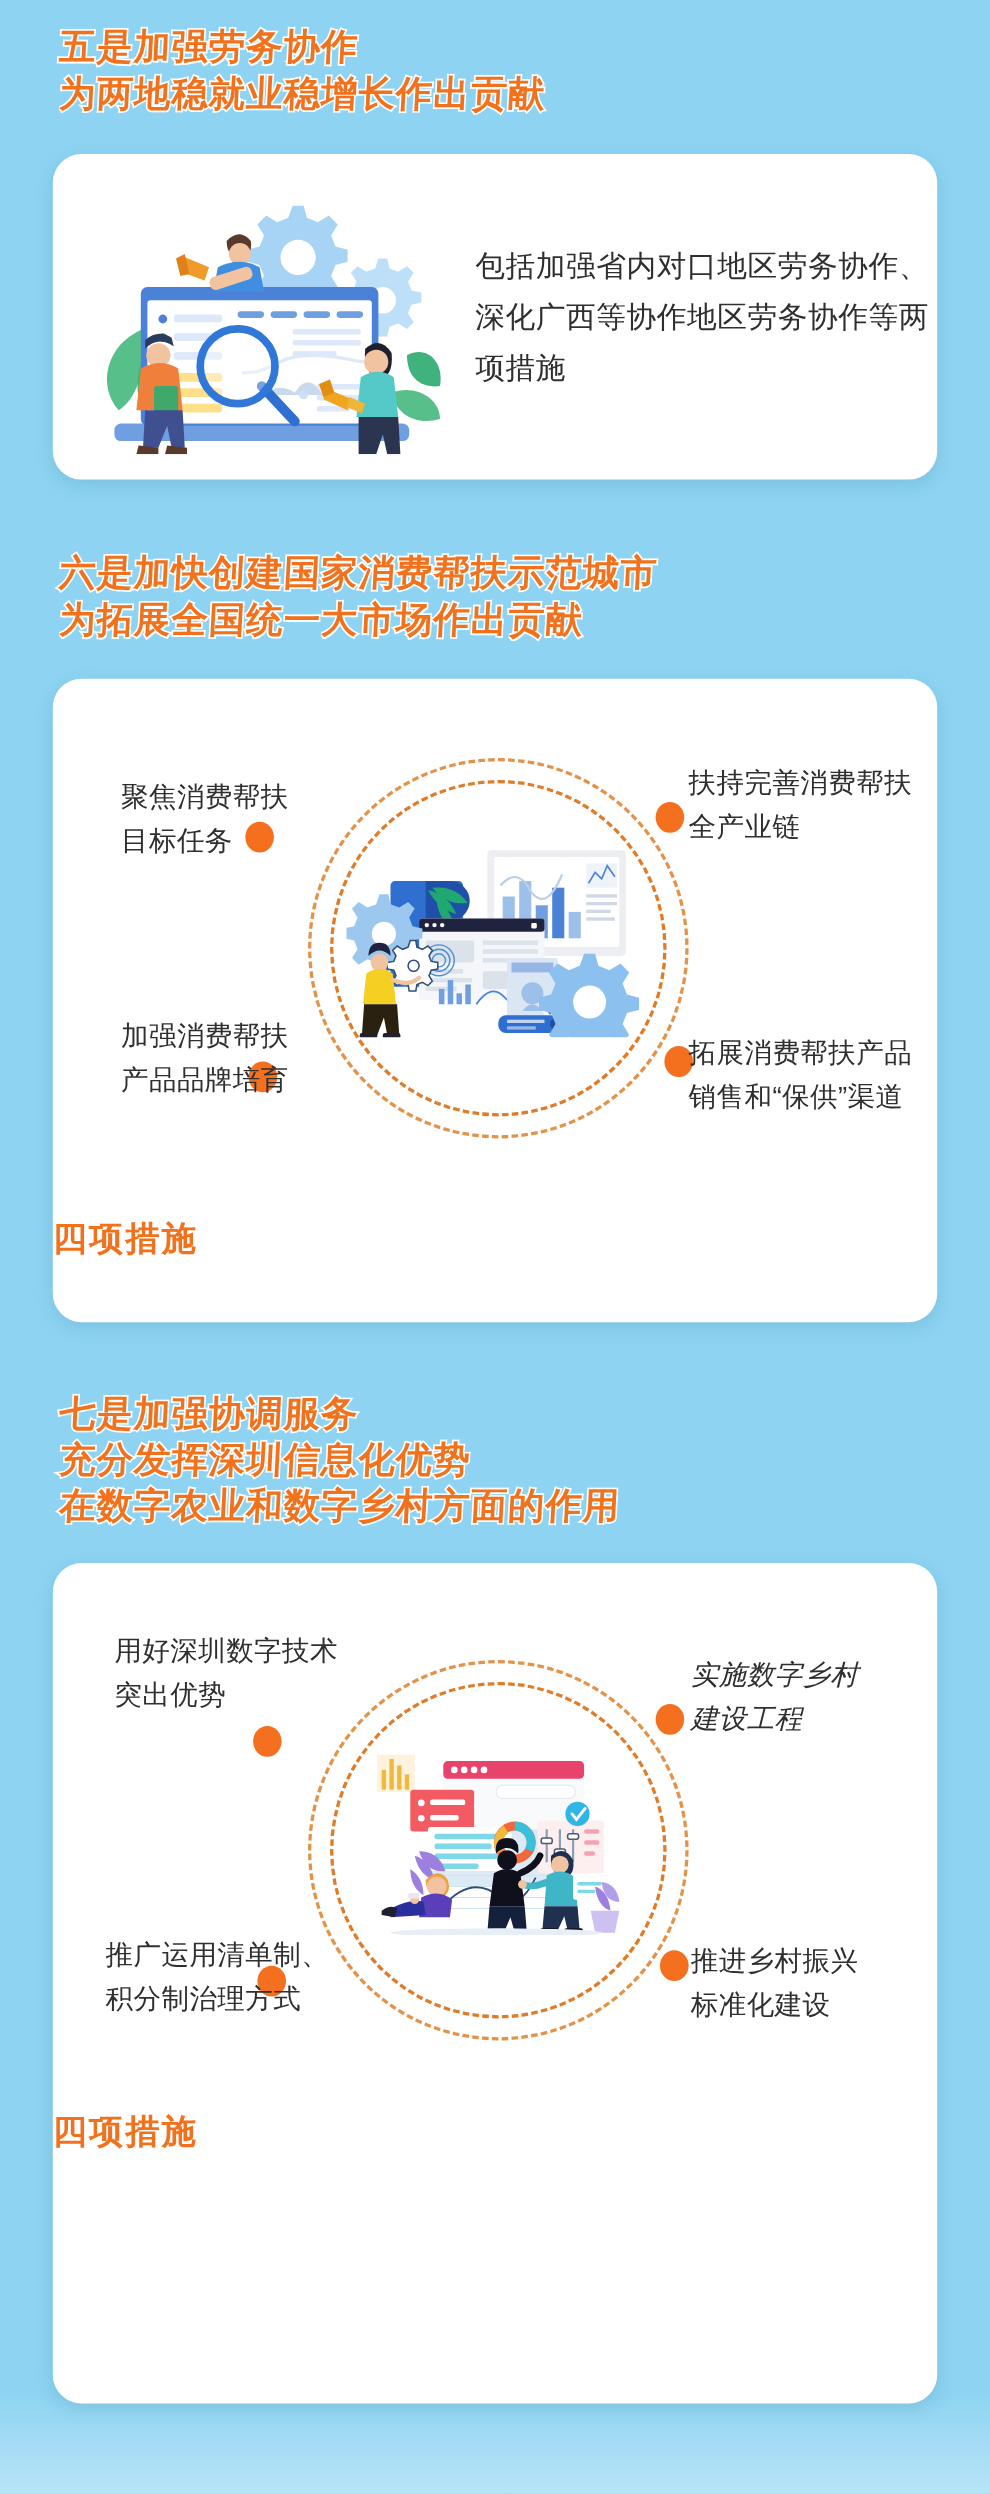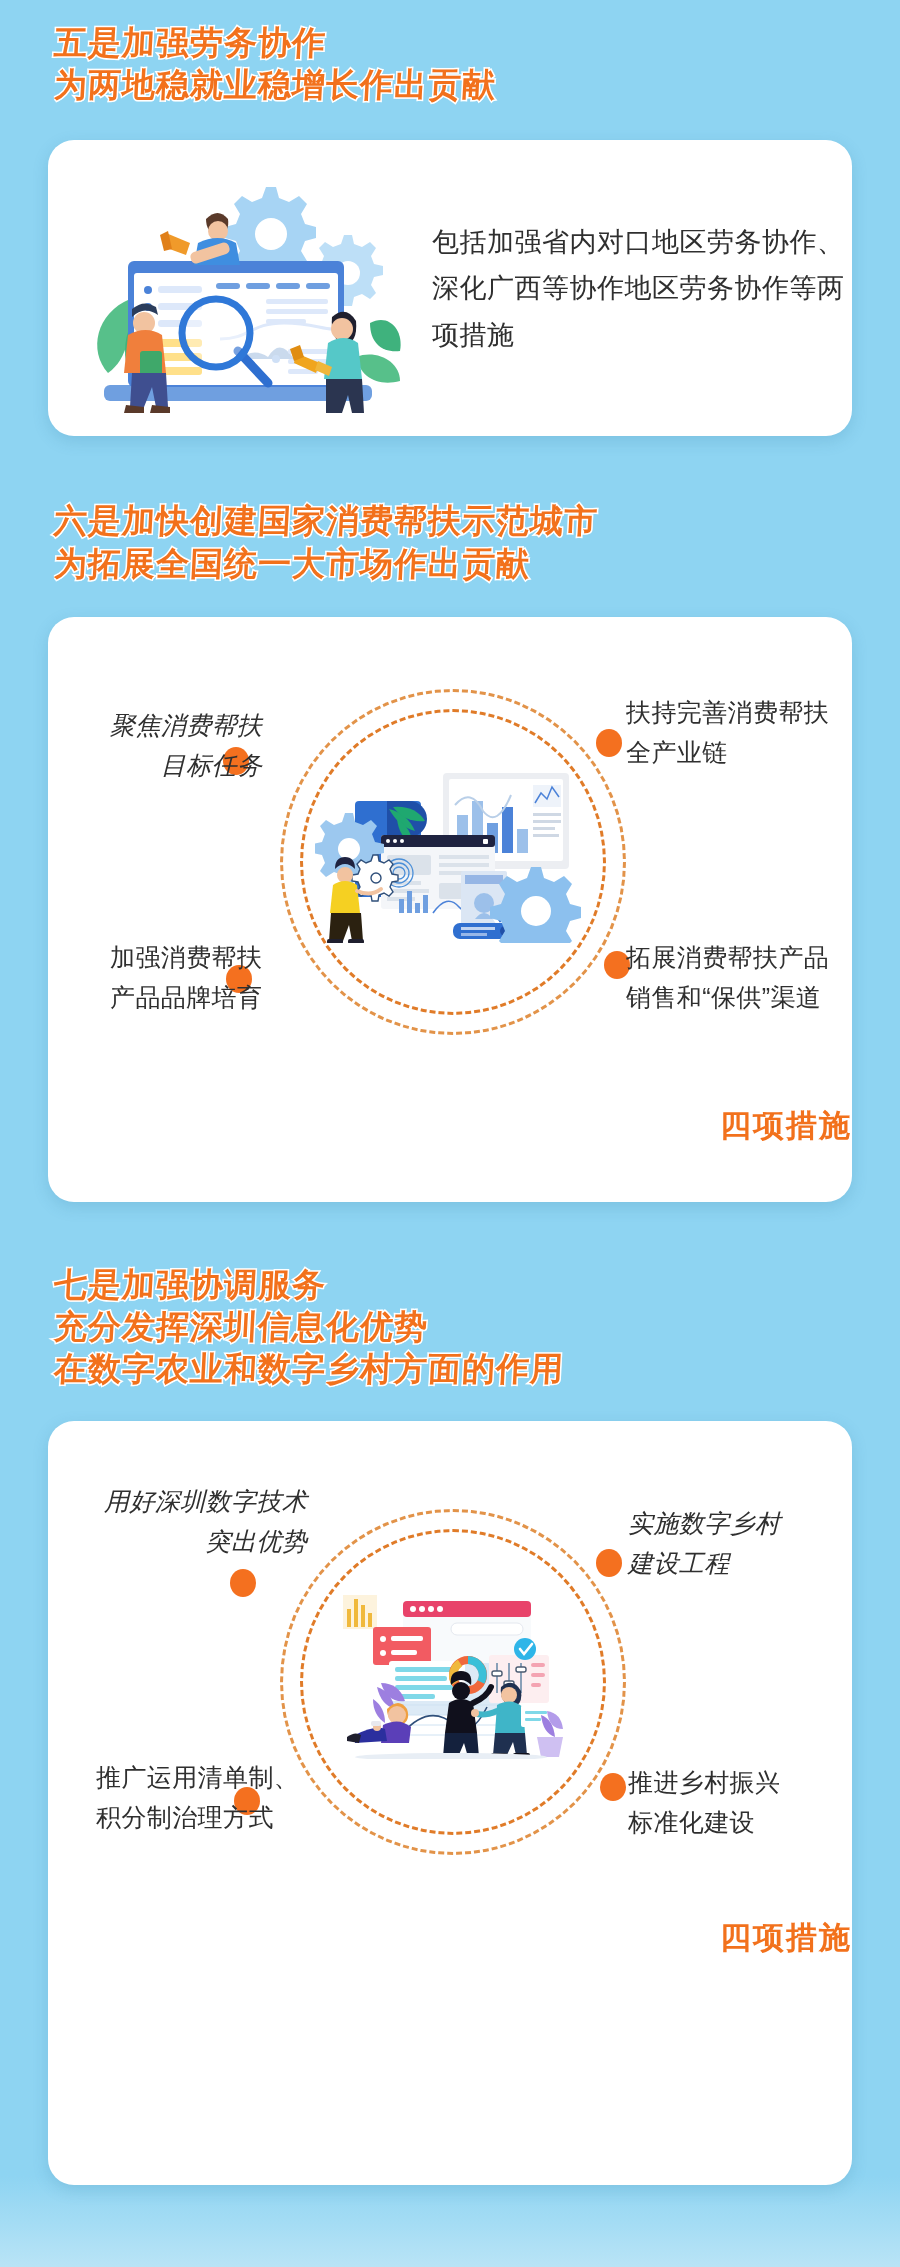--- a/index.html
+++ b/index.html
@@ -92,29 +92,29 @@
   .dot.br{ left:556px; top:334px; }
 
   .lbl{
     position:absolute;
     font-size:25px;
     line-height:1.62;
     color:#2f2f2f;
     letter-spacing:.4px;
     white-space:pre-line;
   }
-  .lbl.tl{ left:62px;  top:88px;  text-align:right;font-style:italic; }
+  .lbl.tl{ left:62px;  top:88px;  text-align:left; }
   .lbl.tr{ left:578px; top:75px;  text-align:left; }
-  .lbl.bl{ left:62px;  top:320px; text-align:left; }
+  .lbl.bl{ left:62px;  top:305px; text-align:left; }
   .lbl.br{ left:578px; top:320px; text-align:left; }
 
   .caption{
     position:absolute;
     left:0; right:0;
-    text-align:right;
+    text-align:left;
     font-size:31px;
     font-weight:bold;
     color:#f2711c;
     letter-spacing:2px;
   }
 
   
   .illus{
     position:absolute;
     left:50%; top:50%;

